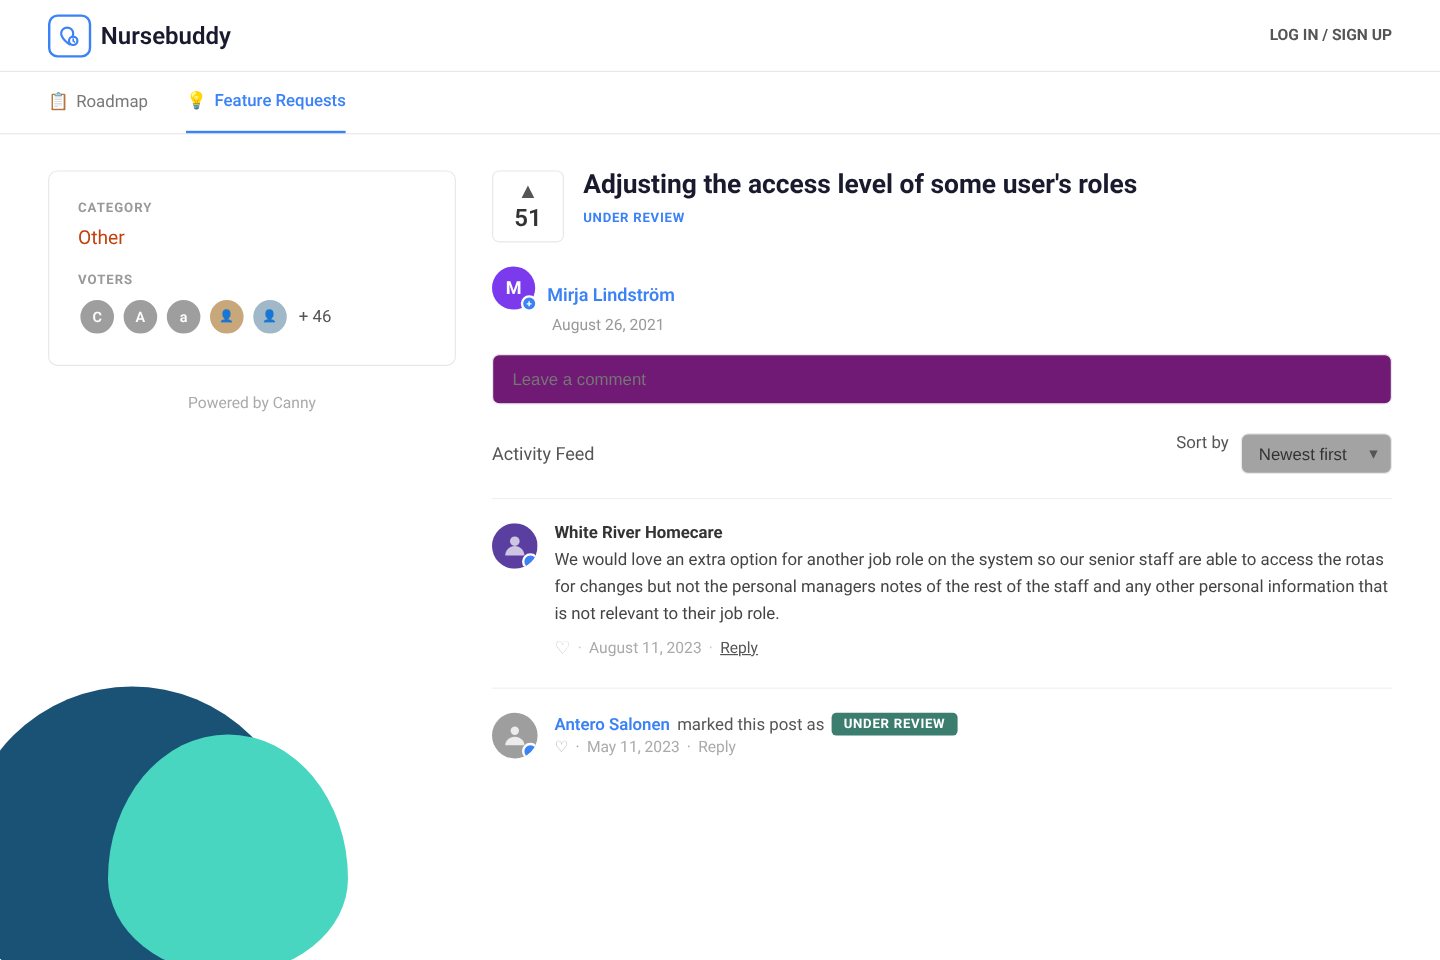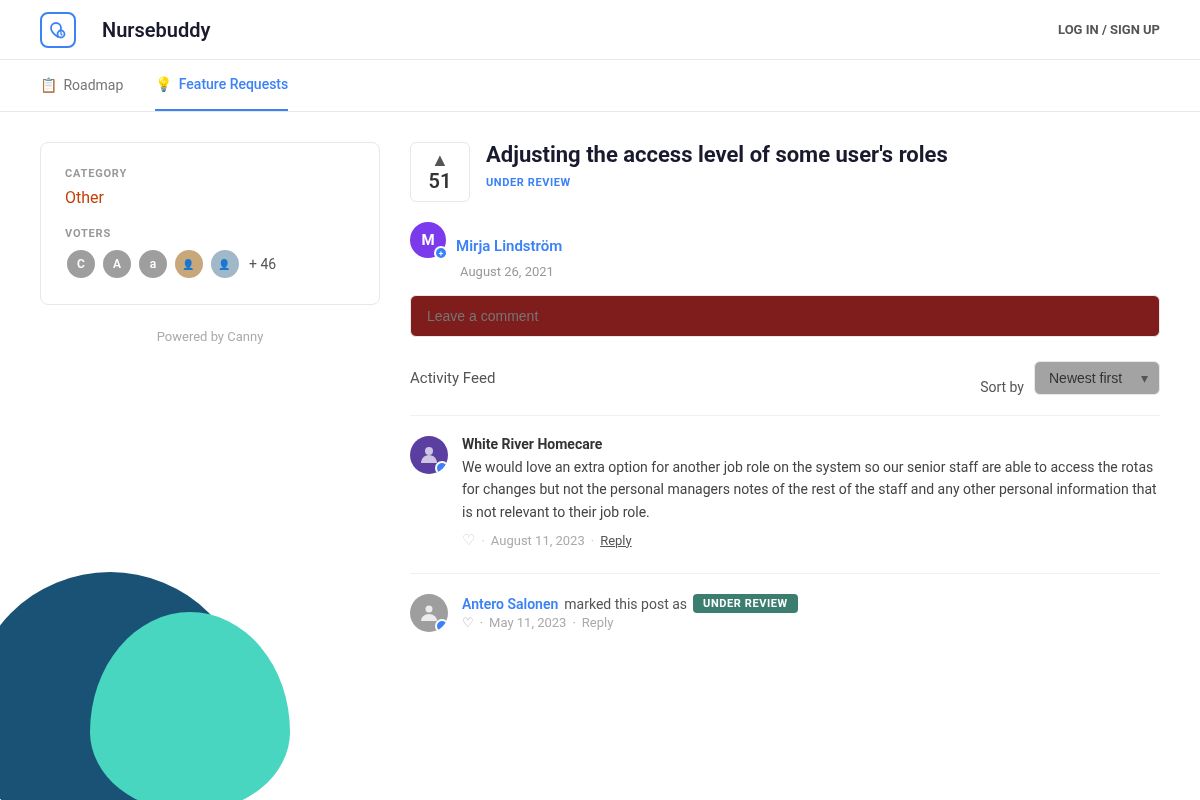--- a/index.html
+++ b/index.html
@@ -1,20 +1,20 @@
 <!DOCTYPE html>
 <html><head>
   <meta charset="utf-8">
   <style>
     * { box-sizing: border-box; margin: 0; padding: 0; }
     body { font-family: -apple-system, BlinkMacSystemFont, 'Segoe UI', Roboto, sans-serif; background: #fff; color: #333; font-size: 14px; }
 
     
     .header { display: flex; align-items: center; justify-content: space-between; padding: 0 40px; height: 60px; border-bottom: 1px solid #e8e8e8; }
-    .logo-area { display: flex; align-items: center; gap: 26px; }
+    .logo-area { display: flex; align-items: center; gap: 8px; }
     .logo-icon { width: 36px; height: 36px; border: 2px solid #3b82f6; border-radius: 8px; display: flex; align-items: center; justify-content: center; color: #3b82f6; font-size: 18px; }
     .logo-text { font-size: 20px; font-weight: 600; color: #1a1a2e; }
     .header-right { font-size: 13px; color: #555; font-weight: 700; cursor: pointer; }
 
     
     .nav { display: flex; align-items: center; gap: 32px; padding: 0 40px; height: 52px; border-bottom: 1px solid #e8e8e8; }
     .nav-item { display: flex; align-items: center; gap: 6px; font-size: 14px; color: #777; cursor: pointer; padding-bottom: 2px; height: 100%; }
     .nav-item.active { color: #3b82f6; border-bottom: 2px solid #3b82f6; font-weight: 500; }
     .nav-icon { font-size: 14px; }
 
@@ -54,26 +54,26 @@
     .status-badge { display: inline-block; font-size: 11px; font-weight: 700; color: #3b82f6; letter-spacing: 0.6px; text-transform: uppercase; }
 
     
     .author-row { display: flex; align-items: center; gap: 10px; margin: 16px 0 6px; }
     .author-avatar { width: 36px; height: 36px; border-radius: 50%; background: #7c3aed; display: flex; align-items: center; justify-content: center; color: #fff; font-weight: 700; font-size: 15px; position: relative; }
     .author-badge { position: absolute; bottom: -2px; right: -2px; width: 14px; height: 14px; border-radius: 50%; background: #3b82f6; border: 2px solid #fff; display: flex; align-items: center; justify-content: center; color: #fff; font-size: 8px; }
     .author-name { color: #3b82f6; font-weight: 600; font-size: 15px; cursor: pointer; margin-top: 12px; }
     .author-date { font-size: 13px; color: #999; margin-left: 50px; margin-bottom: 16px; }
 
     
-    .comment-input { width: 100%; border: 1px solid #e8e8e8; border-radius: 6px; padding: 12px 16px; font-size: 14px; color: #999; outline: none; background: #7f1d1d; margin-bottom: 24px; }
+    .comment-input { width: 100%; border: 1px solid #e8e8e8; border-radius: 6px; padding: 12px 16px; font-size: 14px; color: #999; outline: none; background: #701a75; margin-bottom: 24px; }
 
     
     .activity-header { display: flex; align-items: center; justify-content: space-between; margin-bottom: 20px; }
     .activity-label { font-size: 15px; color: #555; }
-    .sort-area { display: flex; align-items: flex-end; gap: 10px; }
+    .sort-area { display: flex; align-items: flex-start; gap: 10px; }
     .sort-label { font-size: 14px; color: #555; }
     .sort-select { border: 1px solid #e8e8e8; border-radius: 6px; padding: 8px 36px 8px 14px; font-size: 14px; color: #333; background: #a3a3a3; cursor: pointer; appearance: none; -webkit-appearance: none; }
     .sort-wrapper { position: relative; display: inline-block; }
     .sort-wrapper::after { content: '▾'; position: absolute; right: 12px; top: 50%; transform: translateY(-50%); color: #555; pointer-events: none; font-size: 14px; }
 
     
     .comment-item { display: flex; gap: 14px; margin-bottom: 24px; }
     .comment-avatar { width: 38px; height: 38px; border-radius: 50%; flex-shrink: 0; position: relative; overflow: hidden; }
     .comment-avatar-bg { width: 100%; height: 100%; background: #5b3fa0; display: flex; align-items: center; justify-content: center; }
     .comment-avatar-badge { position: absolute; bottom: -1px; right: -1px; width: 14px; height: 14px; border-radius: 50%; background: #3b82f6; border: 2px solid #fff; }

